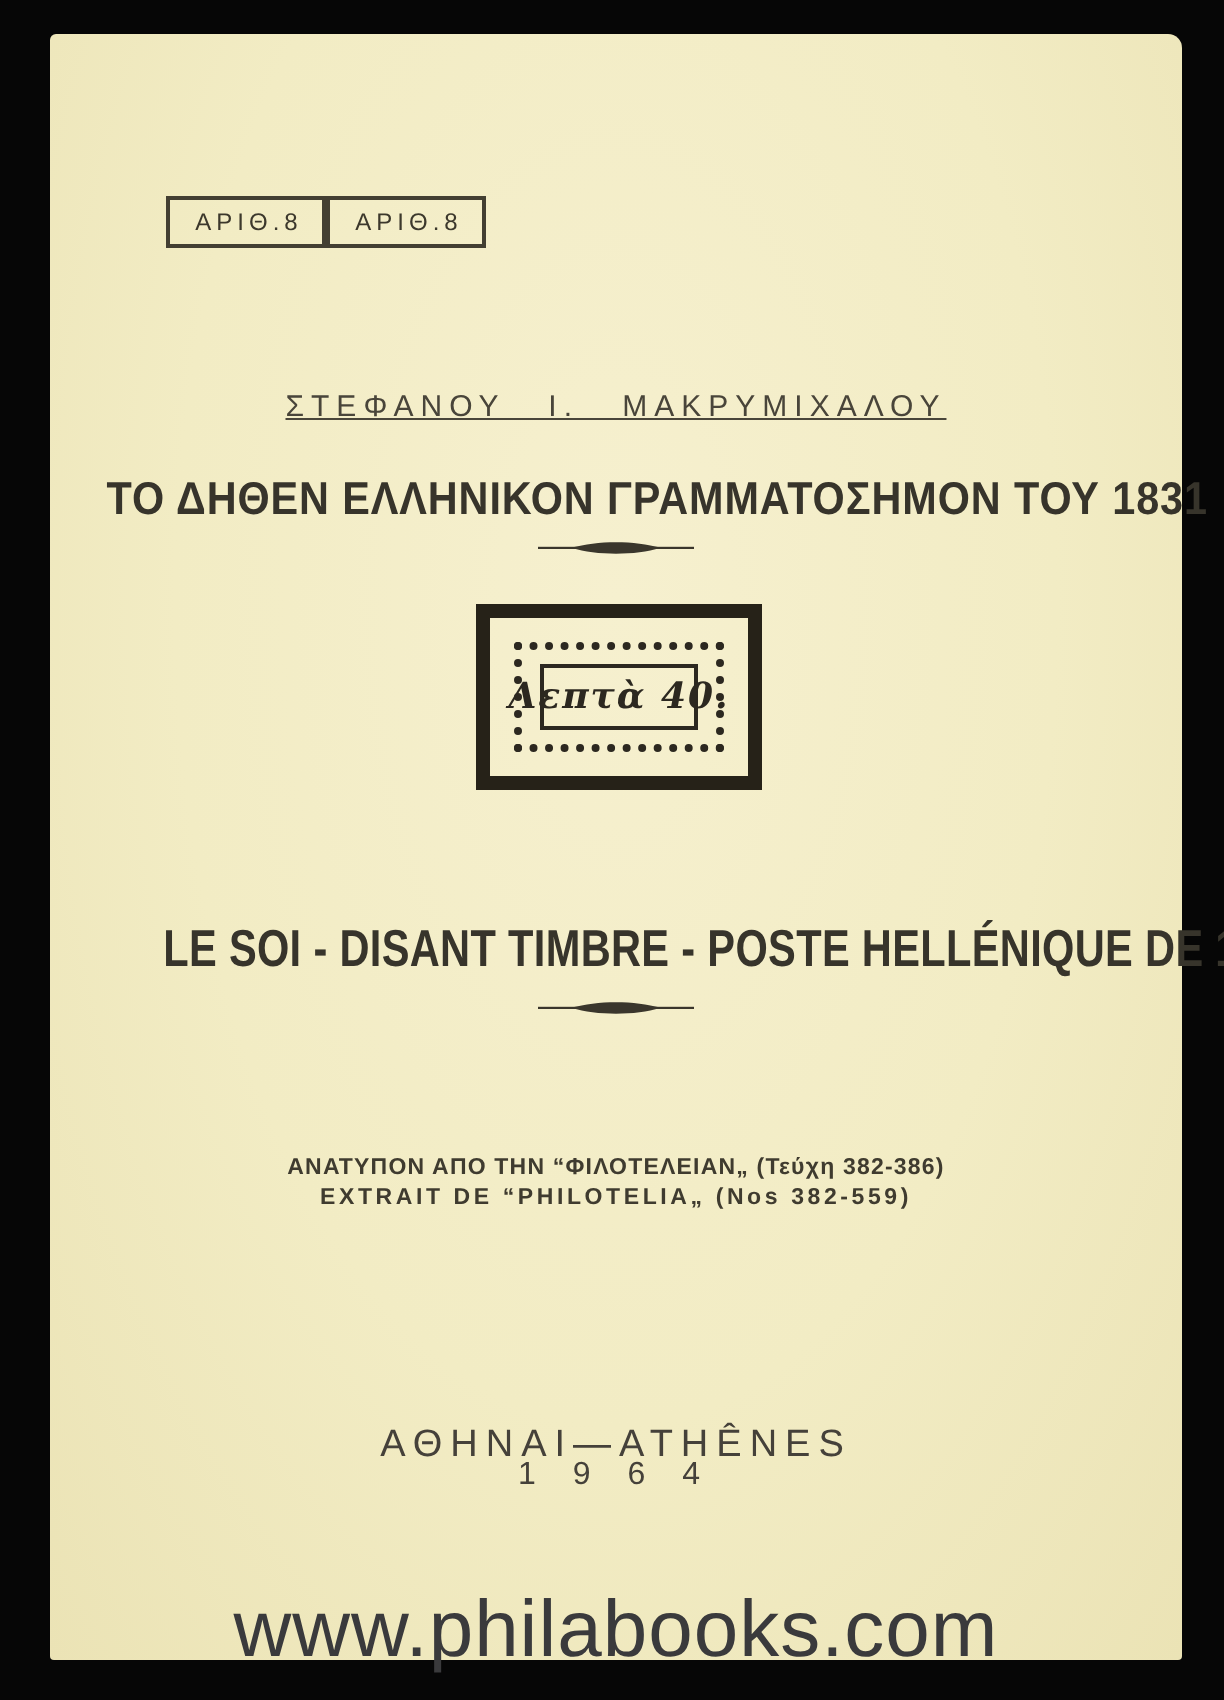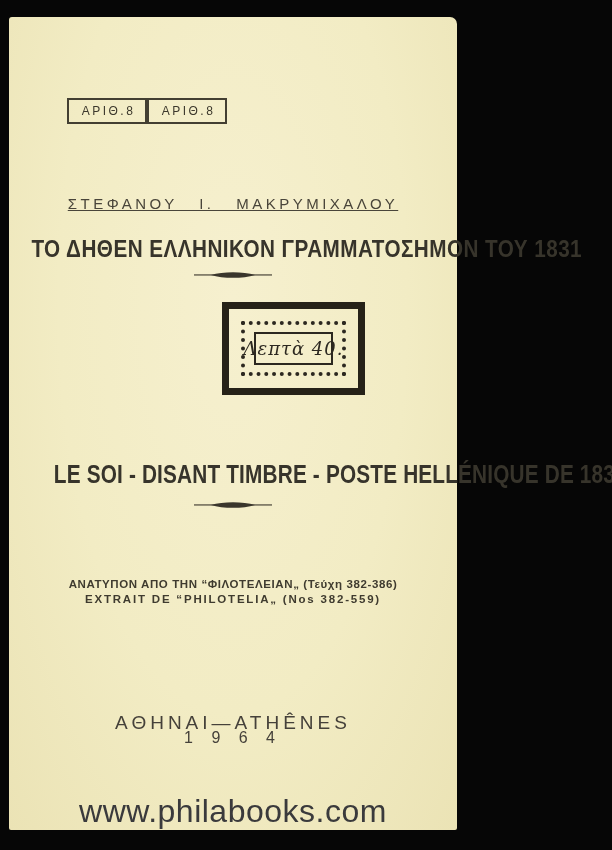--- a/index.html
+++ b/index.html
@@ -2,21 +2,21 @@
 <html><head>
 <meta charset="utf-8">
 <style>
   html,body { margin:0; padding:0; background:#222; }
   .scan {
     position:relative; width:612px; height:850px; margin:0 auto;
     background:#060606; overflow:hidden;
     font-family:"Liberation Sans", sans-serif;
   }
   .page {
-    position:absolute; left:9px; top:17px; width:448px; height:813px;
+    position:absolute; left:25px; top:17px; width:566px; height:813px;
     background: radial-gradient(ellipse at 50% 35%, #f6f0cf 0%, #f2ecc4 55%, #ebe3b5 100%);
     border-radius:3px 7px 2px 2px;
   }
   
   .masthead {
     position:absolute; left:58px; top:81px; width:450px; height:26px;
     display:flex; align-items:stretch; color:#3c382c;
   }
   .badge {
     width:80px; box-sizing:border-box; border:2px solid #433f32;
@@ -38,26 +38,27 @@
   .title-gr { top:219px; font-size:23px; letter-spacing:0.5px; transform:scaleX(0.90); }
   .title-fr { top:442px; font-size:26px; letter-spacing:0.2px; transform:scaleX(0.80); }
   .ornament { height:10px; }
   .orn-1 { top:249px; }
   .orn-2 { top:479px; }
   .reprint { font-weight:bold; font-size:11.5px; color:#3f3b2f; }
   .reprint-gr { top:561px; letter-spacing:0.6px; }
   .reprint-fr { top:576px; letter-spacing:1.8px; }
   .place { top:695px; font-size:19px; letter-spacing:4px; color:#45413a; }
   .year  { top:712px; font-size:16px; letter-spacing:7px; color:#45413a; }
-  .watermark { top:776px; font-size:32px; color:#3a3a3c; letter-spacing:0.5px; }
+  .watermark { top:776px; font-size:40px; color:#3a3a3c; letter-spacing:0.5px; }
   
   .stamp {
     position:absolute; left:213px; top:285px; width:143px; height:93px;
     box-sizing:border-box; border:7px solid #262218; padding:12px;
     background:transparent;
+    font-weight:bold;
   }
   .stamp-dots {
     width:100%; height:100%; box-sizing:border-box;
     border:4px dotted #2c2820; padding:7px 9px;
   }
   .stamp-inner {
     width:100%; height:100%; box-sizing:border-box; border:2px solid #2c2820;
     display:flex; align-items:center; justify-content:center;
     font-family:"DejaVu Serif", serif; font-style:italic;
     font-size:18px; letter-spacing:1px; color:#2c2820; white-space:nowrap;

